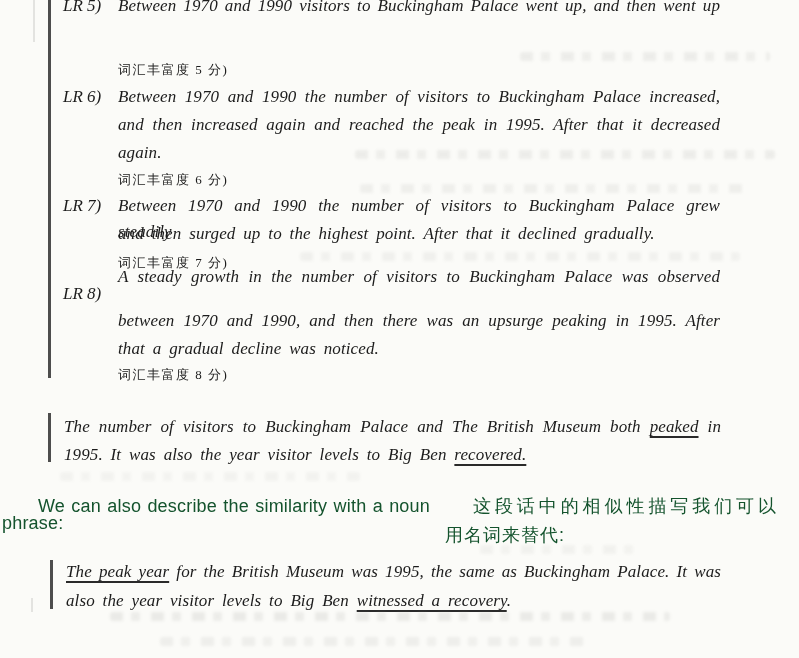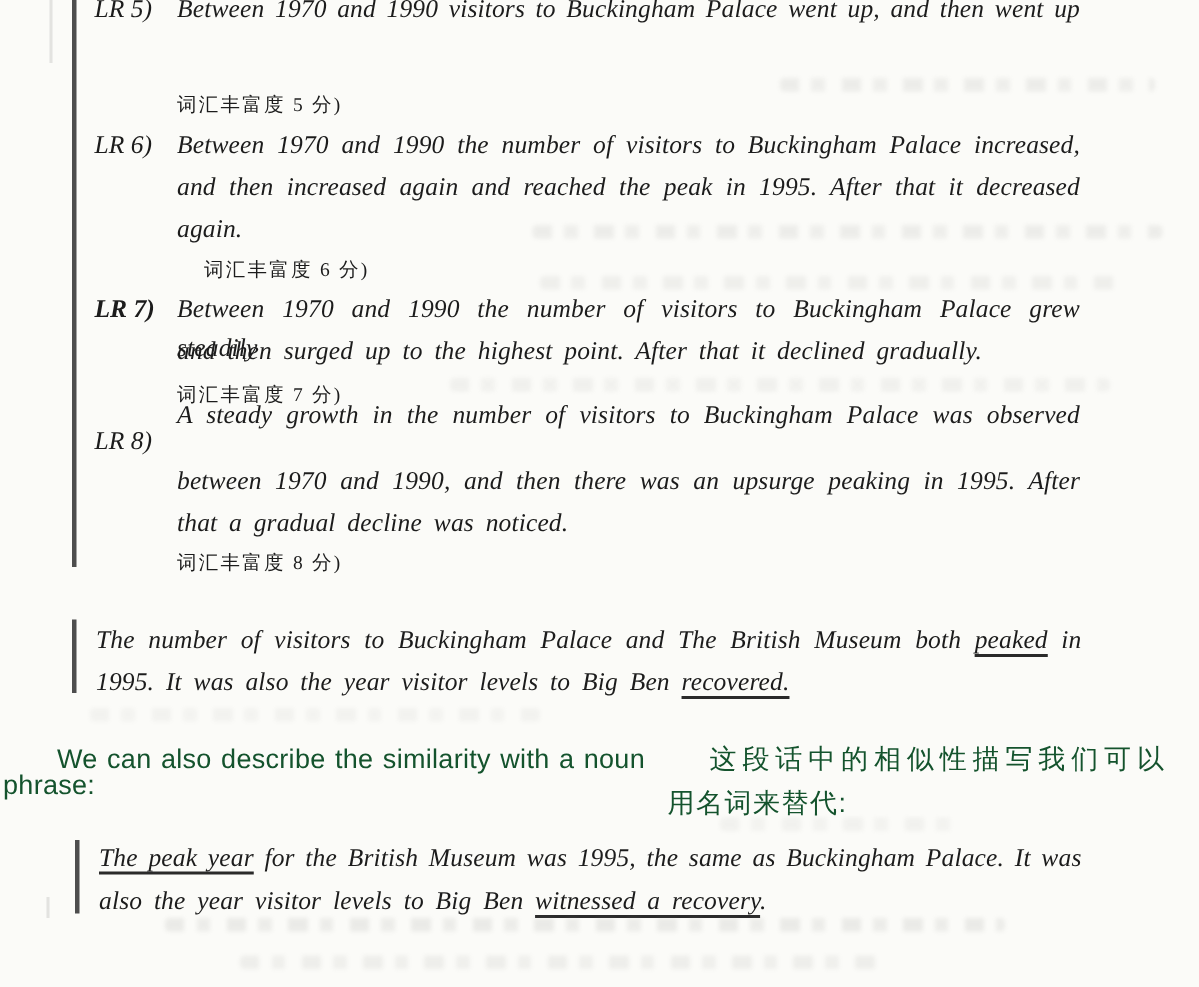--- a/index.html
+++ b/index.html
@@ -74,23 +74,23 @@
   <div class="vbar" style="left:48px;top:0;height:378px;"></div>
 
   <div class="lbl" style="top:-7px;">LR 5)</div>
   <div class="sl j" style="top:-7px;">Between 1970 and 1990 visitors to Buckingham Palace went up, and then went up</div>
   <div class="score" style="top:57px;">词汇丰富度 5 分)</div>
 
   <div class="lbl" style="top:84px;">LR 6)</div>
   <div class="sl j" style="top:84px;">Between 1970 and 1990 the number of visitors to Buckingham Palace increased,</div>
   <div class="sl j" style="top:112px;">and then increased again and reached the peak in 1995.  After that it decreased</div>
   <div class="sl l" style="top:140px;">again.</div>
-  <div class="score" style="top:167px;margin-left:18px;">词汇丰富度 6 分)</div>
+  <div class="score" style="top:167px;">词汇丰富度 6 分)</div>
 
-  <div class="lbl" style="top:193px;font-weight:bold;">LR 7)</div>
+  <div class="lbl" style="top:193px;">LR 7)</div>
   <div class="sl j" style="top:193px;">Between 1970 and 1990 the number of visitors to Buckingham Palace grew steadily</div>
   <div class="sl l" style="top:221px;">and then surged up to the highest point.  After that it declined gradually.</div>
   <div class="score" style="top:250px;">词汇丰富度 7 分)</div>
 
   <div class="lbl" style="top:281px;">LR 8)</div>
   <div class="sl j" style="top:264px;">A steady growth in the number of visitors to Buckingham Palace was observed</div>
   <div class="sl j" style="top:308px;">between 1970 and 1990, and then there was an upsurge peaking in 1995.  After</div>
   <div class="sl l" style="top:336px;">that a gradual decline was noticed.</div>
   <div class="score" style="top:362px;">词汇丰富度 8 分)</div>
 

